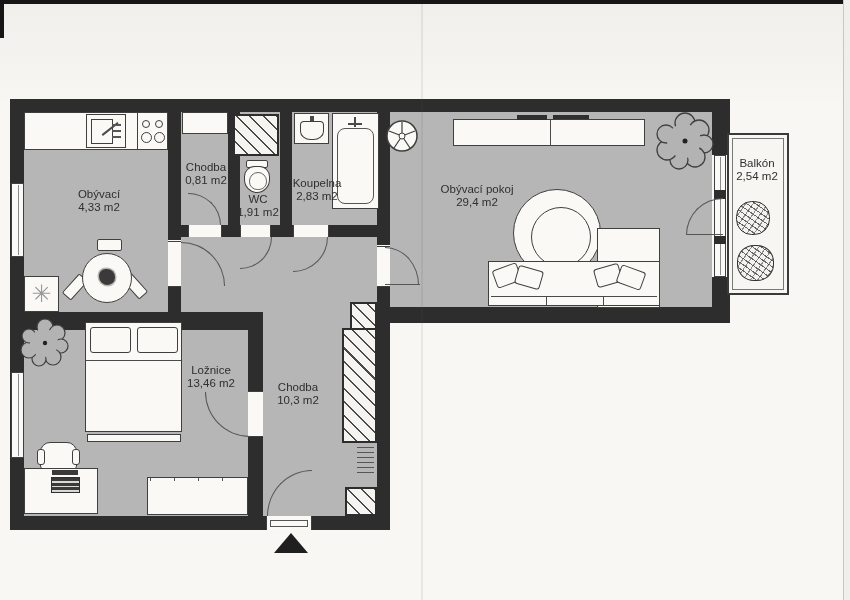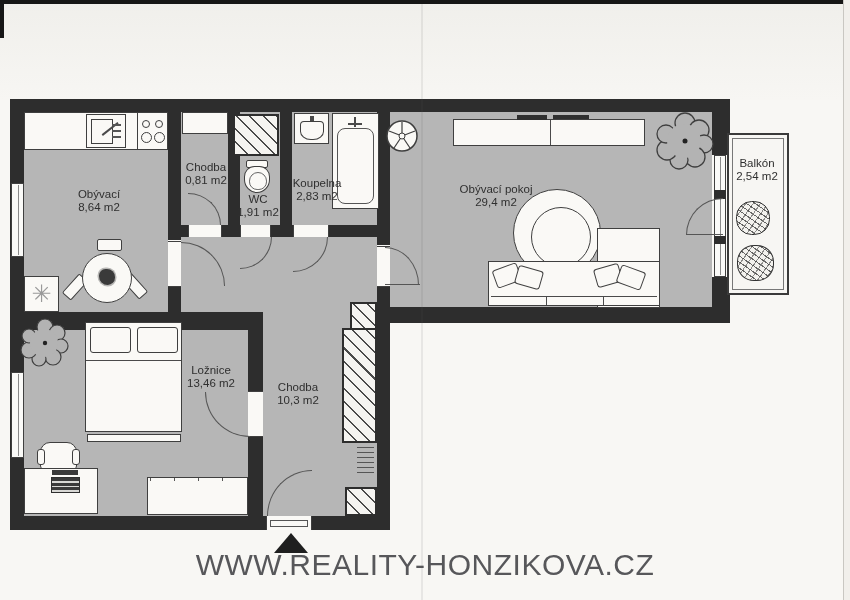--- a/index.html
+++ b/index.html
@@ -214,52 +214,51 @@
   </div>
   <div class="abs furn" style="left:24px;top:468px;width:74px;height:46px;"></div>
   <div class="abs" style="left:52px;top:470px;width:26px;height:5px;background:#3a3a3a;"></div>
   <div class="abs" style="left:51px;top:477px;width:27px;height:14px;background:repeating-linear-gradient(#3a3a3a 0 3px,#d8d8d5 3px 4.5px);border:1px solid #2f2f2f;"></div>
   <div class="abs furn" style="left:147px;top:477px;width:101px;height:38px;">
     <div class="abs" style="left:2px;top:0;right:2px;height:3px;background:repeating-linear-gradient(90deg,#555 0 1.5px,rgba(0,0,0,0) 1.5px 24px);"></div>
   </div>
 
   <div class="room-label" style="left:99px;top:201px;">
     <div>Obývací</div>
-    <div>8,64 m2</div>
+    <div>4,33 m2</div>
   </div>
   <div class="room-label" style="left:206px;top:174px;">
     <div>Chodba</div>
     <div>0,81 m2</div>
   </div>
   <div class="room-label" style="left:258px;top:206px;">
     <div>WC</div>
     <div>1,91 m2</div>
   </div>
   <div class="room-label" style="left:317px;top:190px;">
     <div>Koupelna</div>
     <div>2,83 m2</div>
   </div>
-  <div class="room-label" style="left:477px;top:196px;margin-left:19px;">
+  <div class="room-label" style="left:477px;top:196px;">
     <div>Obývací pokoj</div>
     <div>29,4 m2</div>
   </div>
   <div class="room-label" style="left:757px;top:170px;">
     <div>Balkón</div>
     <div>2,54 m2</div>
   </div>
   <div class="room-label" style="left:211px;top:377px;">
     <div>Ložnice</div>
     <div>13,46 m2</div>
   </div>
   <div class="room-label" style="left:298px;top:394px;">
     <div>Chodba</div>
     <div>10,3 m2</div>
   </div>
 
   <div id="entrance-triangle"></div>
-  <div id="watermark">WWW.REALITY-HONZIKOVA.CZ</div>
 
   <div class="abs fold" style="left:421px;top:0;width:2px;height:600px;"></div>
   <div class="abs scan-edge" style="left:0;top:0;width:844px;height:4px;"></div>
   <div class="abs scan-edge" style="left:0;top:0;width:4px;height:38px;"></div>
   <div class="abs" style="left:843px;top:0;width:1px;height:600px;background:#c9c7c2;"></div>
   <div class="abs" style="left:844px;top:0;width:6px;height:600px;background:#f1efeb;"></div>
 </div>
 
 </body></html>

